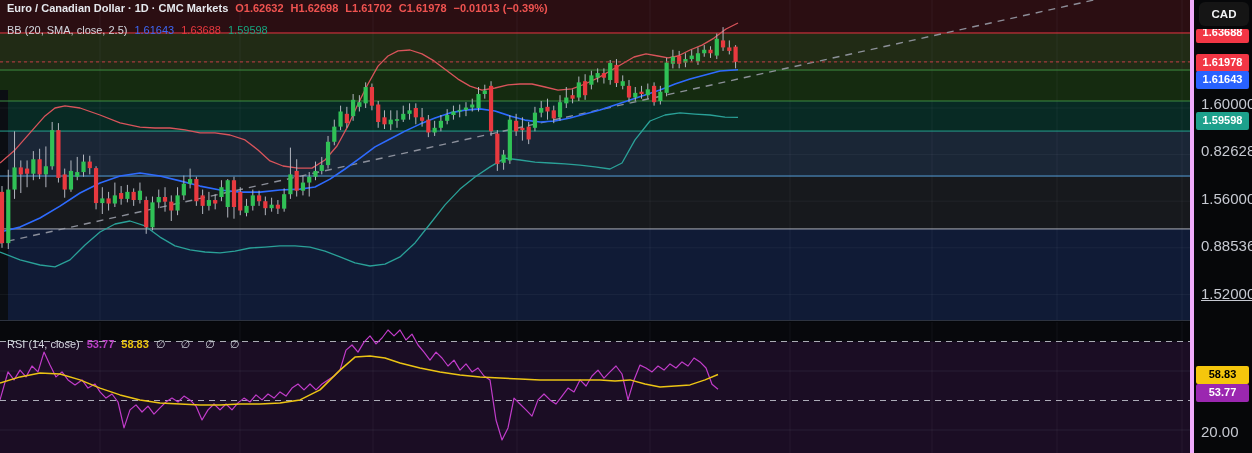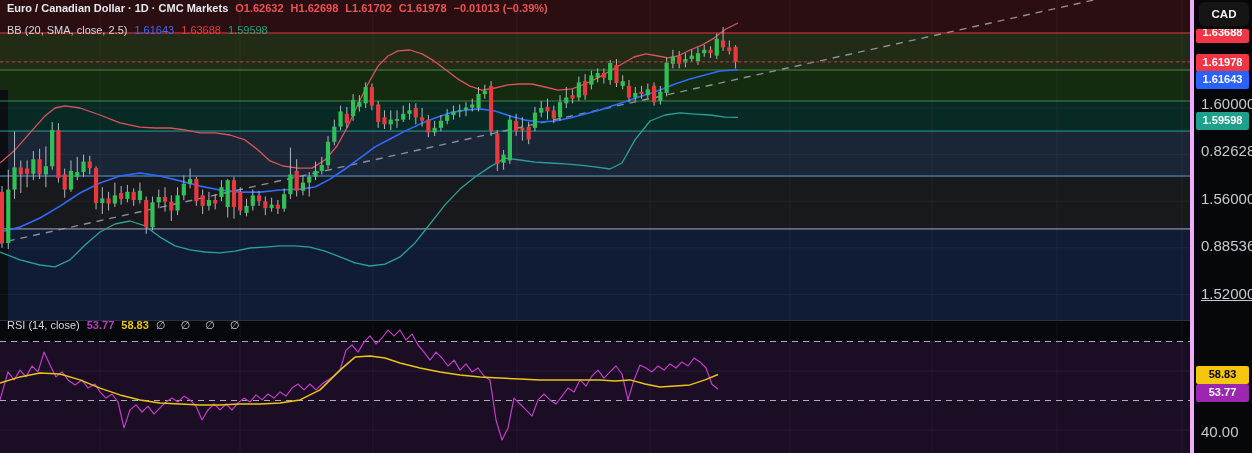--- a/index.html
+++ b/index.html
@@ -8,21 +8,21 @@
   .app{position:absolute;inset:0;background:#0d1117;}
   .chart-area{position:absolute;left:0;top:0;width:1190px;height:453px;}
   svg{display:block;position:absolute;left:0;}
   #main-svg{top:0;}
   #rsi-svg{top:322px;}
   .pane-separator{position:absolute;left:0;top:320px;width:1252px;height:2px;background:#04060a;border-top:1px solid #2d3340;box-sizing:border-box;}
   .legend{position:absolute;display:flex;align-items:center;gap:7px;font-size:11px;line-height:13px;white-space:nowrap;z-index:5;}
   .legend-row1{left:7px;top:2px;color:#e6e9ee;font-weight:700;}
   .legend-row1 .val{color:#ef5350;font-weight:700;text-align:center;}
   .legend-row2{left:7px;top:24px;color:#d3d7de;font-weight:400;}
-  .legend-rsi{left:7px;top:319px;color:#d3d7de;font-weight:400;}
+  .legend-rsi{left:7px;top:338px;color:#d3d7de;font-weight:400;}
   .v-bbmid{color:#3e68f5;}  .v-bbup{color:#e8393f;}  .v-bblow{color:#17a57f;}
   .v-rsi{color:#b93ec4;font-weight:700;}  .v-rsima{color:#e9c30e;font-weight:700;}
   .v-empty{color:#cfd3da;letter-spacing:6px;}
   .axis{position:absolute;left:1190px;top:0;width:62px;height:453px;background:#060709;border-left:4px solid #f0abfc;box-sizing:border-box;z-index:4;}
   .axis-label{position:absolute;left:7px;font-size:15px;color:#c6c9d1;font-weight:400;}
   .axis-badge{position:absolute;left:2px;right:3px;height:18px;line-height:16px;border-radius:2px;
               font-size:11px;font-weight:700;text-align:center;}
   .axis-badge.clip{height:14px;overflow:hidden;}
   .axis-badge.clip span{display:block;margin-top:-5px;}
   .cad-btn{position:absolute;left:5px;top:2px;right:3px;height:24px;background:#151515;border-radius:6px;
@@ -372,21 +372,21 @@
   <div class="pane-separator"></div>
 
   <div class="axis">
     <div class="cad-btn">CAD</div>
     <div id="axis-items">
         <div class="axis-label" style="top: 95px;">1.60000</div>
         <div class="axis-label" style="top: 142px;">0.82628</div>
         <div class="axis-label" style="top: 190px;">1.56000</div>
         <div class="axis-label" style="top: 237px;">0.88536</div>
         <div class="axis-label" style="top: 285px; text-decoration: underline;">1.52000</div>
-        <div class="axis-label" style="top: 423px;">40.00</div>
+        <div class="axis-label" style="top: 423px;">20.00</div>
         <div class="axis-badge clip" style="top: 29px; background: rgb(242, 54, 69); color: rgb(255, 255, 255);">
           <span>1.63688</span>
         </div>
         <div class="axis-badge" style="top: 54px; background: rgb(242, 54, 69); color: rgb(255, 255, 255);"><span>1.61978</span></div>
         <div class="axis-badge" style="top: 71px; background: rgb(41, 98, 255); color: rgb(255, 255, 255);"><span>1.61643</span></div>
         <div class="axis-badge" style="top: 112px; background: rgb(29, 160, 140); color: rgb(255, 255, 255);"><span>1.59598</span></div>
         <div class="axis-badge" style="top: 366px; background: rgb(245, 198, 12); color: rgb(0, 0, 0);"><span>58.83</span></div>
         <div class="axis-badge" style="top: 384px; background: rgb(155, 39, 176); color: rgb(255, 255, 255);"><span>53.77</span></div>
       </div>
   </div>

